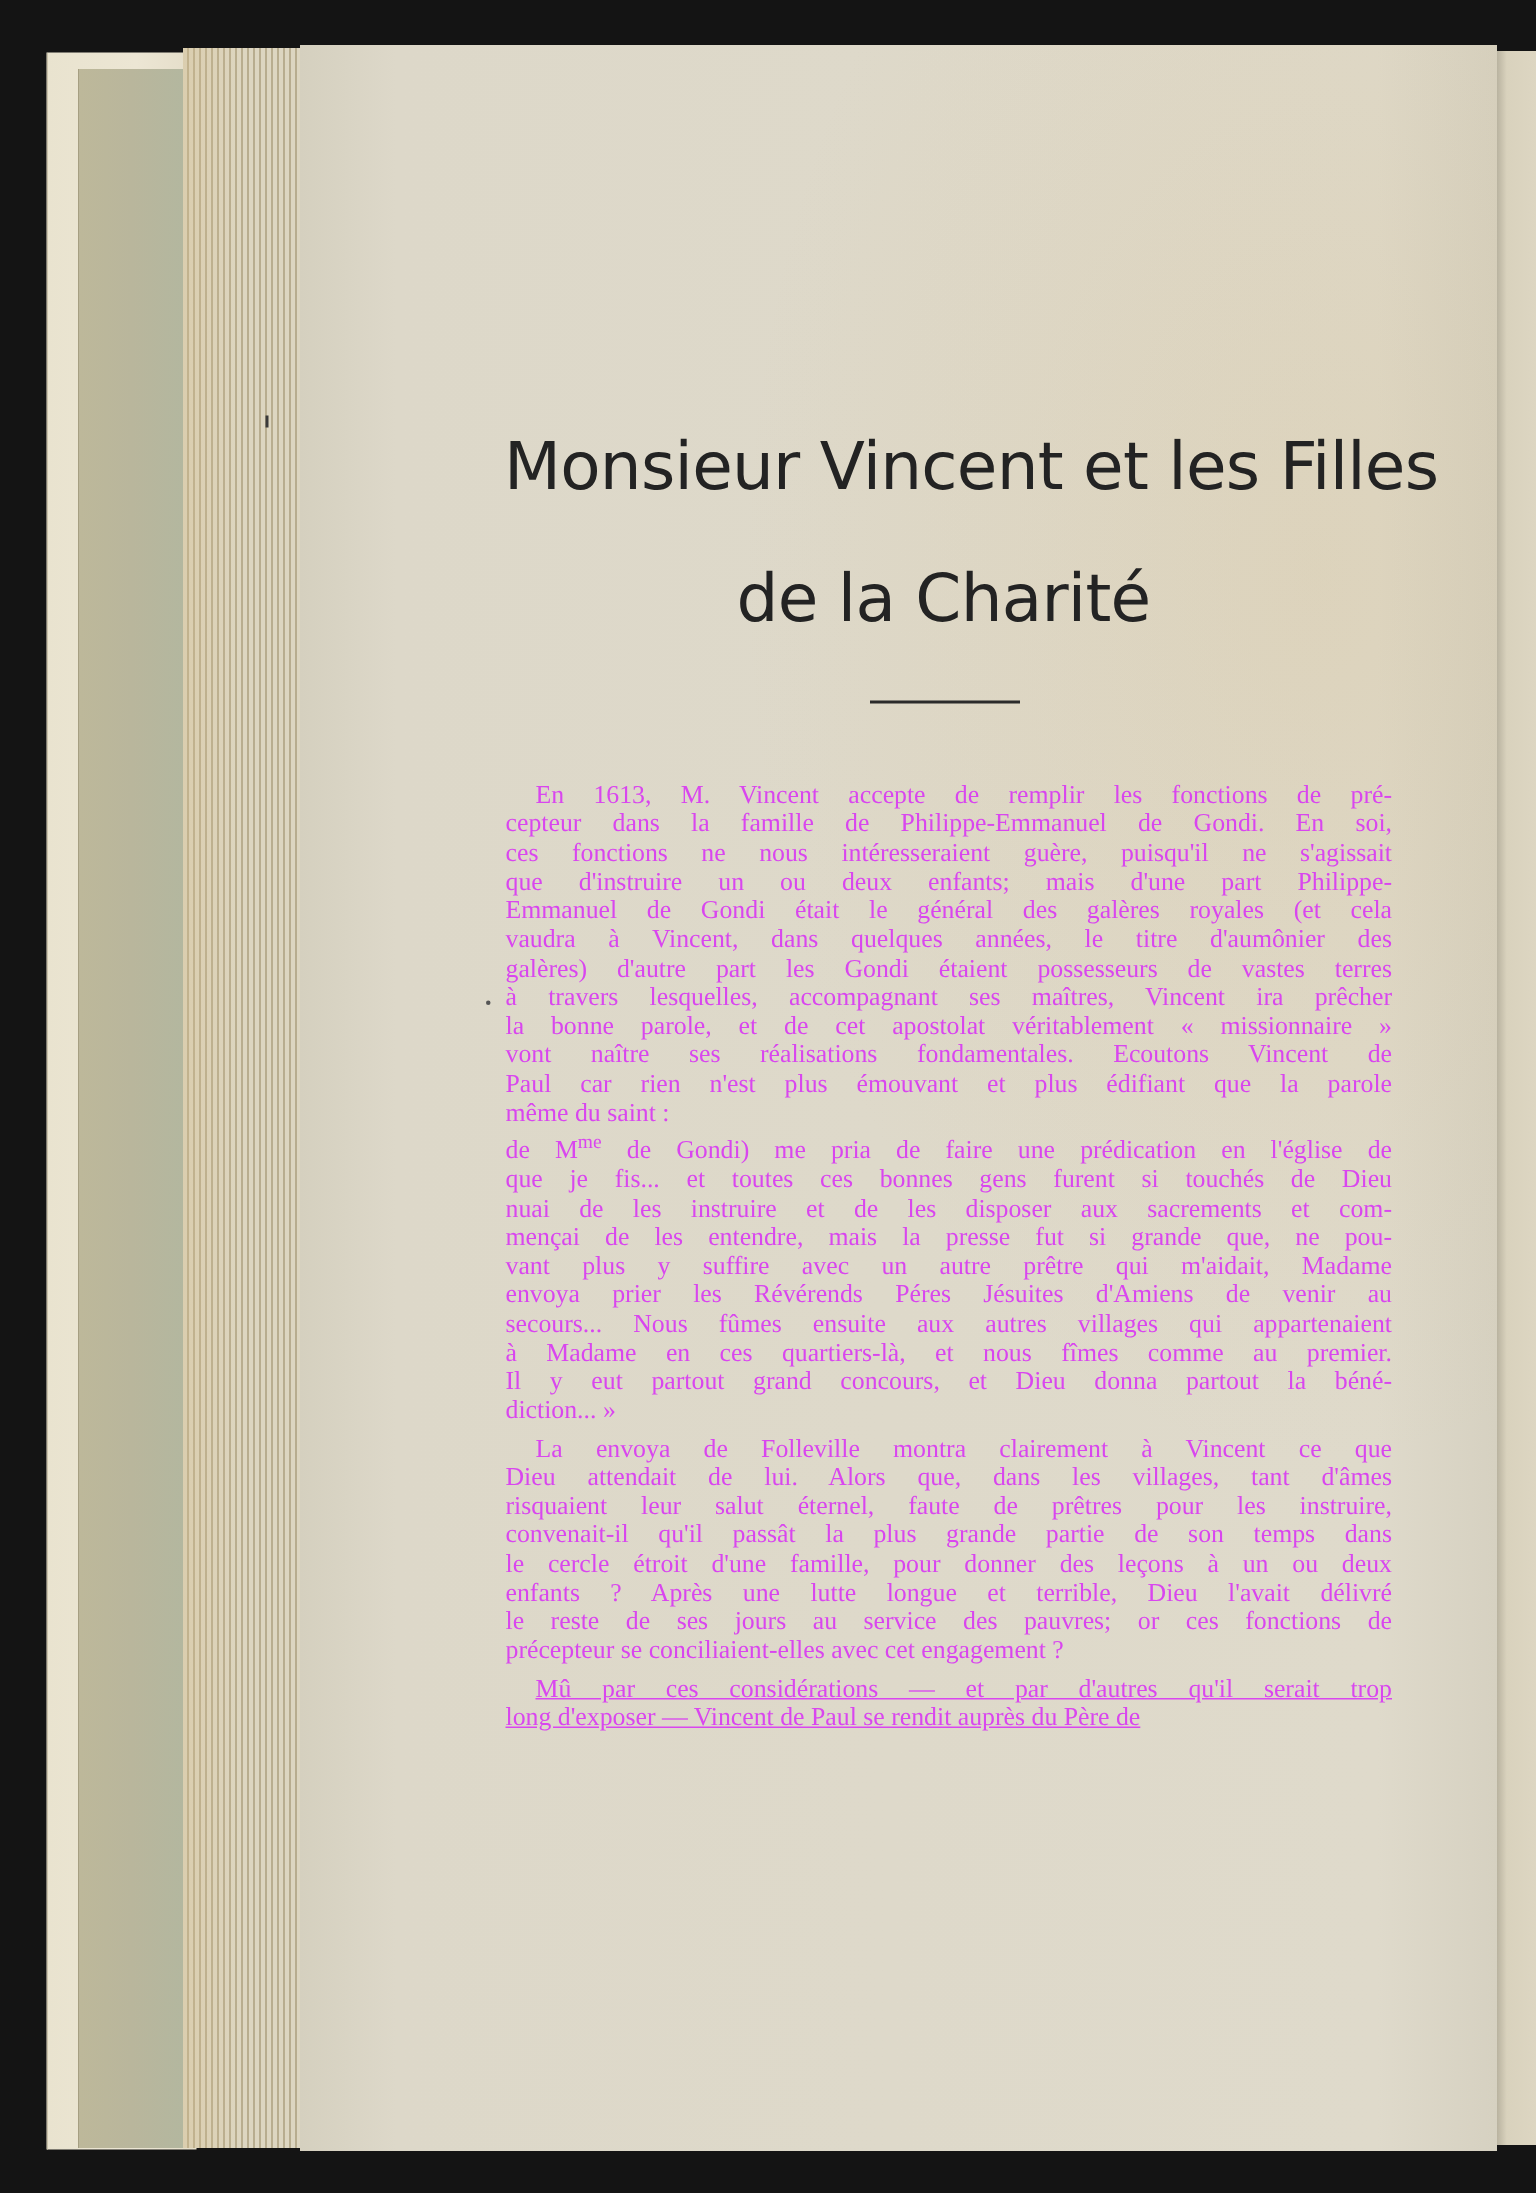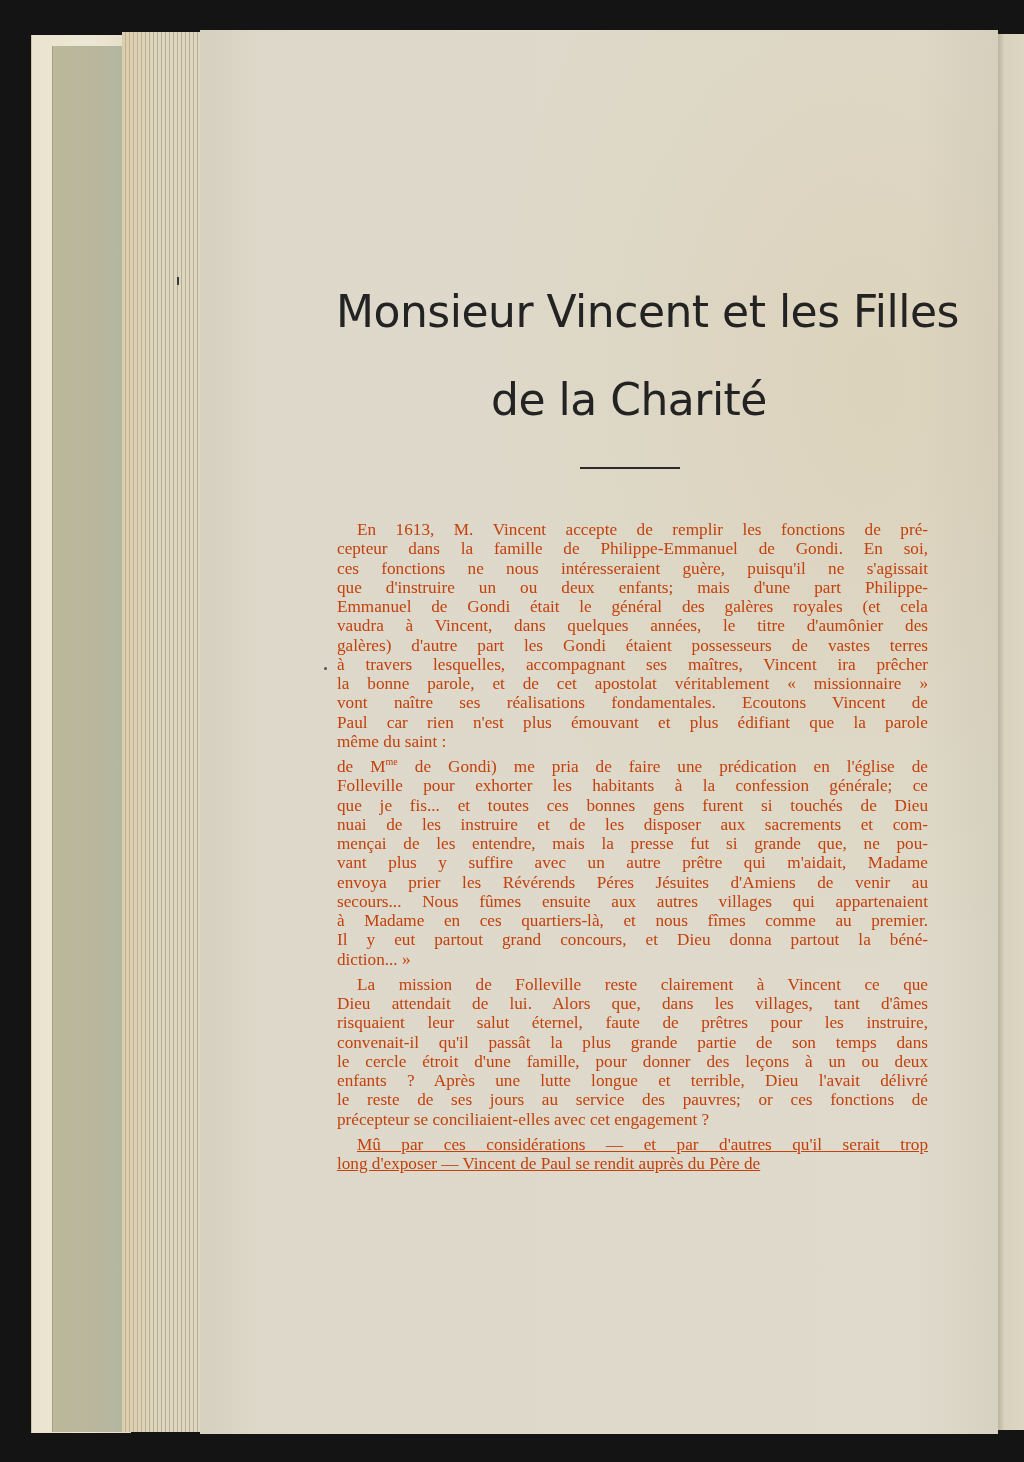--- a/index.html
+++ b/index.html
@@ -61,32 +61,32 @@
       line-height: 1;
       letter-spacing: -0.5px;
     }
     .title .line1 { position: absolute; left: 136px; top: 0; white-space: nowrap; }
     .title .line2 { position: absolute; left: 0; width: 798px; top: 88px; text-align: center; padding-left: 60px; box-sizing: border-box; }
     .rule {
       position: absolute; left: 580px; top: 467px; width: 100px; height: 2px; background: #2b2b2b;
     }
     .body-text {
       position: absolute; left: 337px; top: 520px; width: 591px;
-      color: #c2410c;
+      color: #d946ef;
       font-family: "Liberation Serif", serif;
       font-size: 17.2px;
       line-height: 19.25px;
       text-align: justify;
       hyphens: manual;
     }
     .body-text p { margin: 0 0 6px 0; text-indent: 20px; }
     .body-text .line { display: block; text-align: justify; text-align-last: justify; white-space: nowrap; }
     .body-text .line.last { text-align-last: left; }
     .body-text .line.indent { padding-left: 20px; }
-    .body-text sup { font-size: 10px; line-height: 0; }
+    .body-text sup { font-size: 13px; line-height: 0; }
     .margin-dot {
       position: absolute; left: 324px; top: 667px; width: 3px; height: 3px; background: #555; border-radius: 50%;
     }
     .margin-mark {
       position: absolute; left: 177px; top: 277px; width: 2px; height: 8px; background: #3a3a3a;
     }
   </style>
 </head>
 <body>
 
@@ -116,33 +116,32 @@
         <span class="line">vaudra à Vincent, dans quelques années, le titre d'aumônier des</span>
         <span class="line">galères) d'autre part les Gondi étaient possesseurs de vastes terres</span>
         <span class="line">à travers lesquelles, accompagnant ses maîtres, Vincent ira prêcher</span>
         <span class="line">la bonne parole, et de cet apostolat véritablement « missionnaire »</span>
         <span class="line">vont naître ses réalisations fondamentales. Ecoutons Vincent de</span>
         <span class="line">Paul car rien n'est plus émouvant et plus édifiant que la parole</span>
         <span class="line last">même du saint :</span>
       </p>
       <p style="text-indent: 0px;">
         <span class="line">de M<sup>me</sup> de Gondi) me pria de faire une prédication en l'église de</span>
-        <span class="line">Folleville pour exhorter les habitants à la confession générale; ce</span>
         <span class="line">que je fis... et toutes ces bonnes gens furent si touchés de Dieu</span>
         <span class="line">nuai de les instruire et de les disposer aux sacrements et com-</span>
         <span class="line">mençai de les entendre, mais la presse fut si grande que, ne pou-</span>
         <span class="line">vant plus y suffire avec un autre prêtre qui m'aidait, Madame</span>
         <span class="line">envoya prier les Révérends Péres Jésuites d'Amiens de venir au</span>
         <span class="line">secours... Nous fûmes ensuite aux autres villages qui appartenaient</span>
         <span class="line">à Madame en ces quartiers-là, et nous fîmes comme au premier.</span>
         <span class="line">Il y eut partout grand concours, et Dieu donna partout la béné-</span>
         <span class="line last">diction... »</span>
       </p>
       <p style="text-indent: 0px;">
-        <span class="line indent">La mission de Folleville reste clairement à Vincent ce que</span>
+        <span class="line indent">La envoya de Folleville montra clairement à Vincent ce que</span>
         <span class="line">Dieu attendait de lui. Alors que, dans les villages, tant d'âmes</span>
         <span class="line">risquaient leur salut éternel, faute de prêtres pour les instruire,</span>
         <span class="line">convenait-il qu'il passât la plus grande partie de son temps dans</span>
         <span class="line">le cercle étroit d'une famille, pour donner des leçons à un ou deux</span>
         <span class="line">enfants ? Après une lutte longue et terrible, Dieu l'avait délivré</span>
         <span class="line">le reste de ses jours au service des pauvres; or ces fonctions de</span>
         <span class="line last">précepteur se conciliaient-elles avec cet engagement ?</span>
       </p>
       <p style="text-indent: 0px; text-decoration: underline;">
         <span class="line indent">Mû par ces considérations — et par d'autres qu'il serait trop</span>

